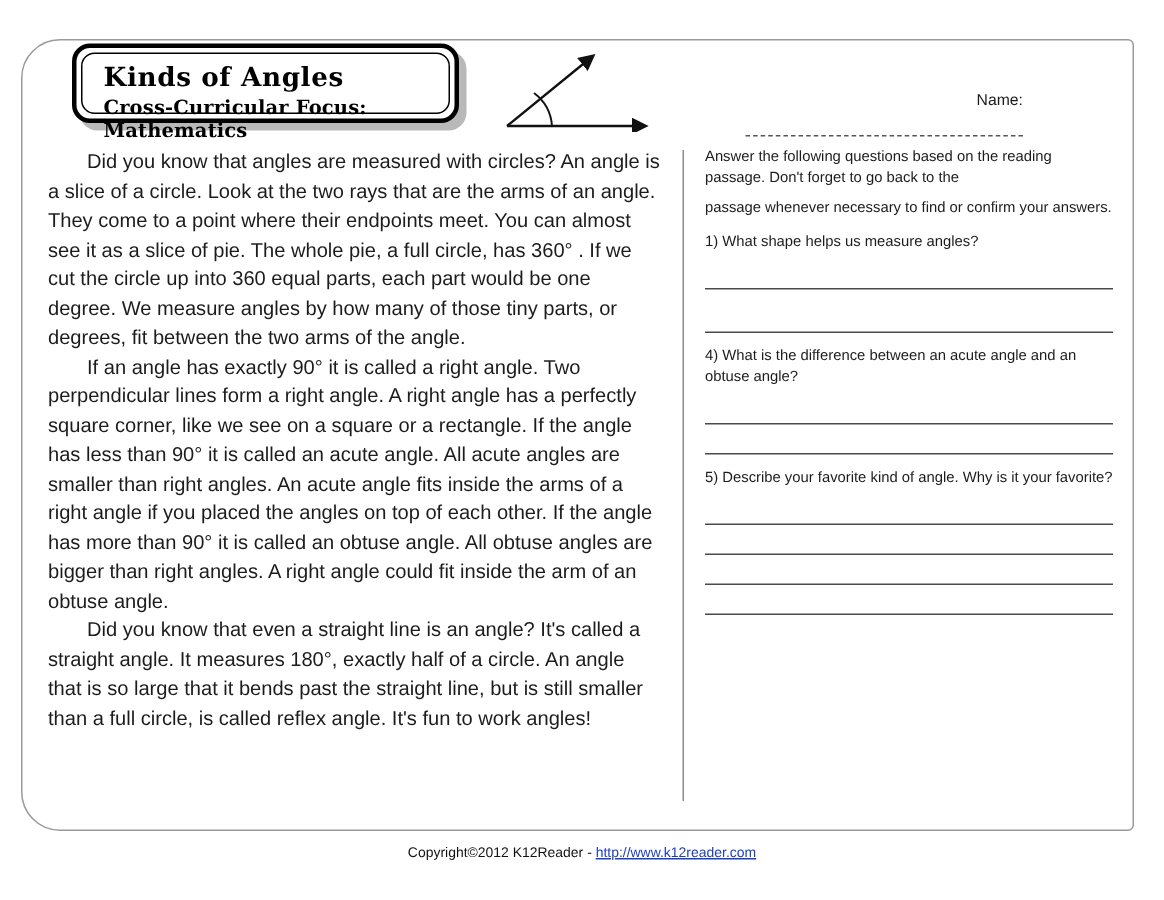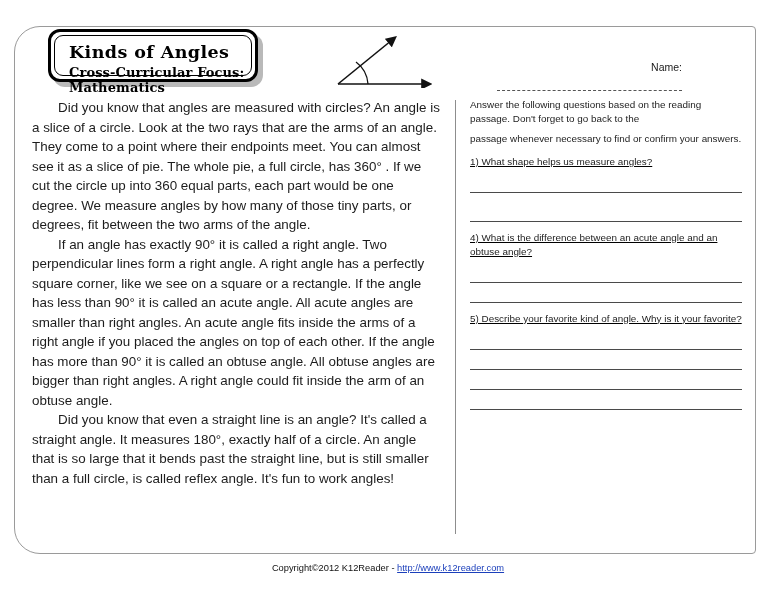--- a/index.html
+++ b/index.html
@@ -39,21 +39,21 @@
     border-radius: 26px 4px 4px 26px;
     box-sizing: border-box;
     background: #ffffff;
   }
 
   
   .title-box-wrap {
     position: absolute;
     left: 48px;
     top: 29px;
-    width: 210px;
+    width: 258px;
     height: 53px;
   }
   .title-box-shadow {
     position: absolute;
     left: 5px;
     top: 5px;
     width: 100%;
     height: 100%;
     background: #b9b9b9;
     border-radius: 12px;
@@ -166,21 +166,21 @@
 
   
   .instructions {
     font-size: 9.9px;
     line-height: 1.42;
     color: #1c1c1c;
     margin: 0 0 8px 0;
   }
   .instructions .seg2 { display: block; margin-top: 6px; }
 
-  .question-block { margin-top: 9px; text-decoration: underline; }
+  .question-block { margin-top: 9px; }
   .question-text {
     font-size: 9.9px;
     line-height: 1.4;
     color: #1c1c1c;
     margin: 0;
   }
   .answer-line {
     border-bottom: 1.6px solid #4a4a4a;
     height: 19px;
   }

